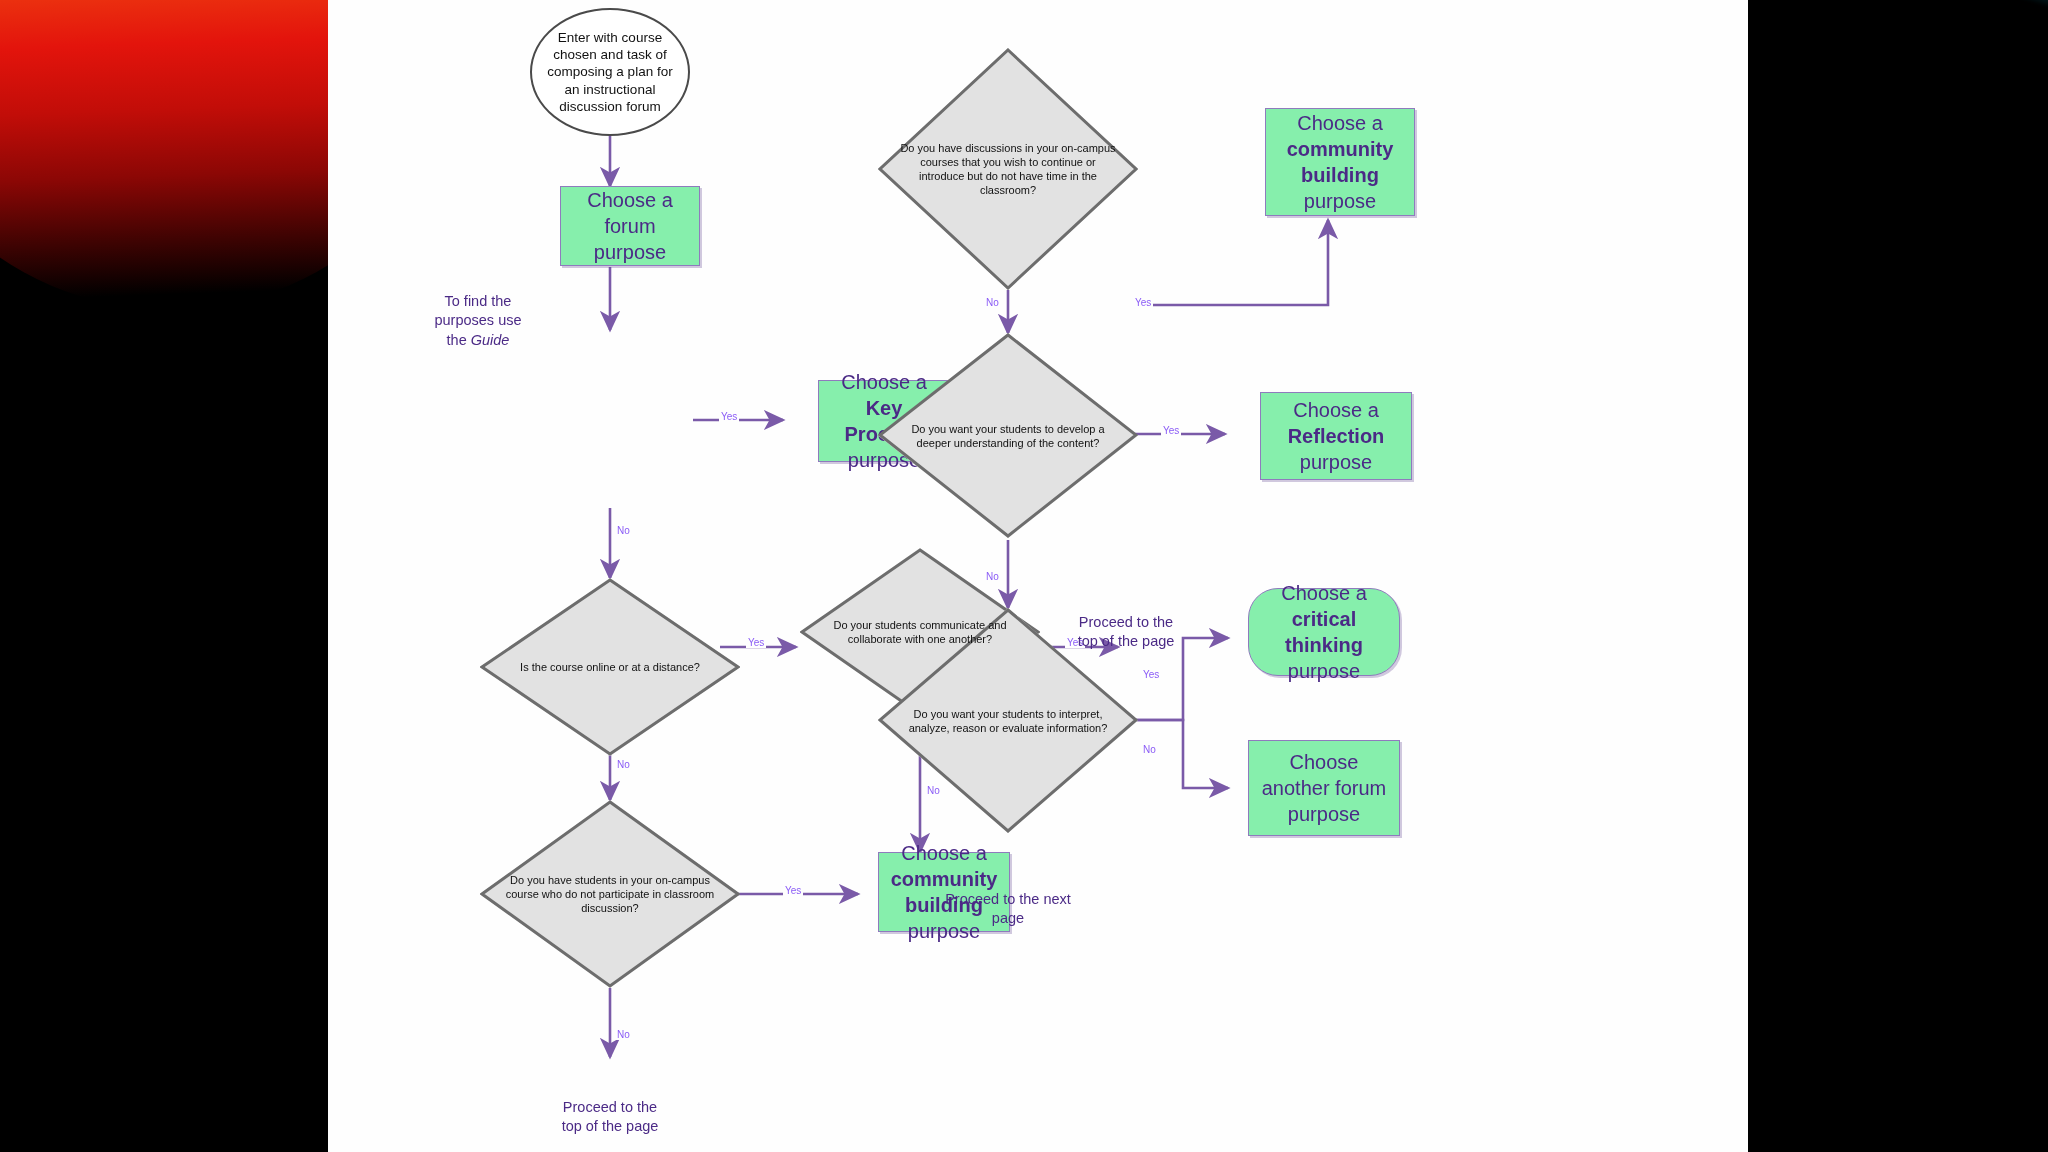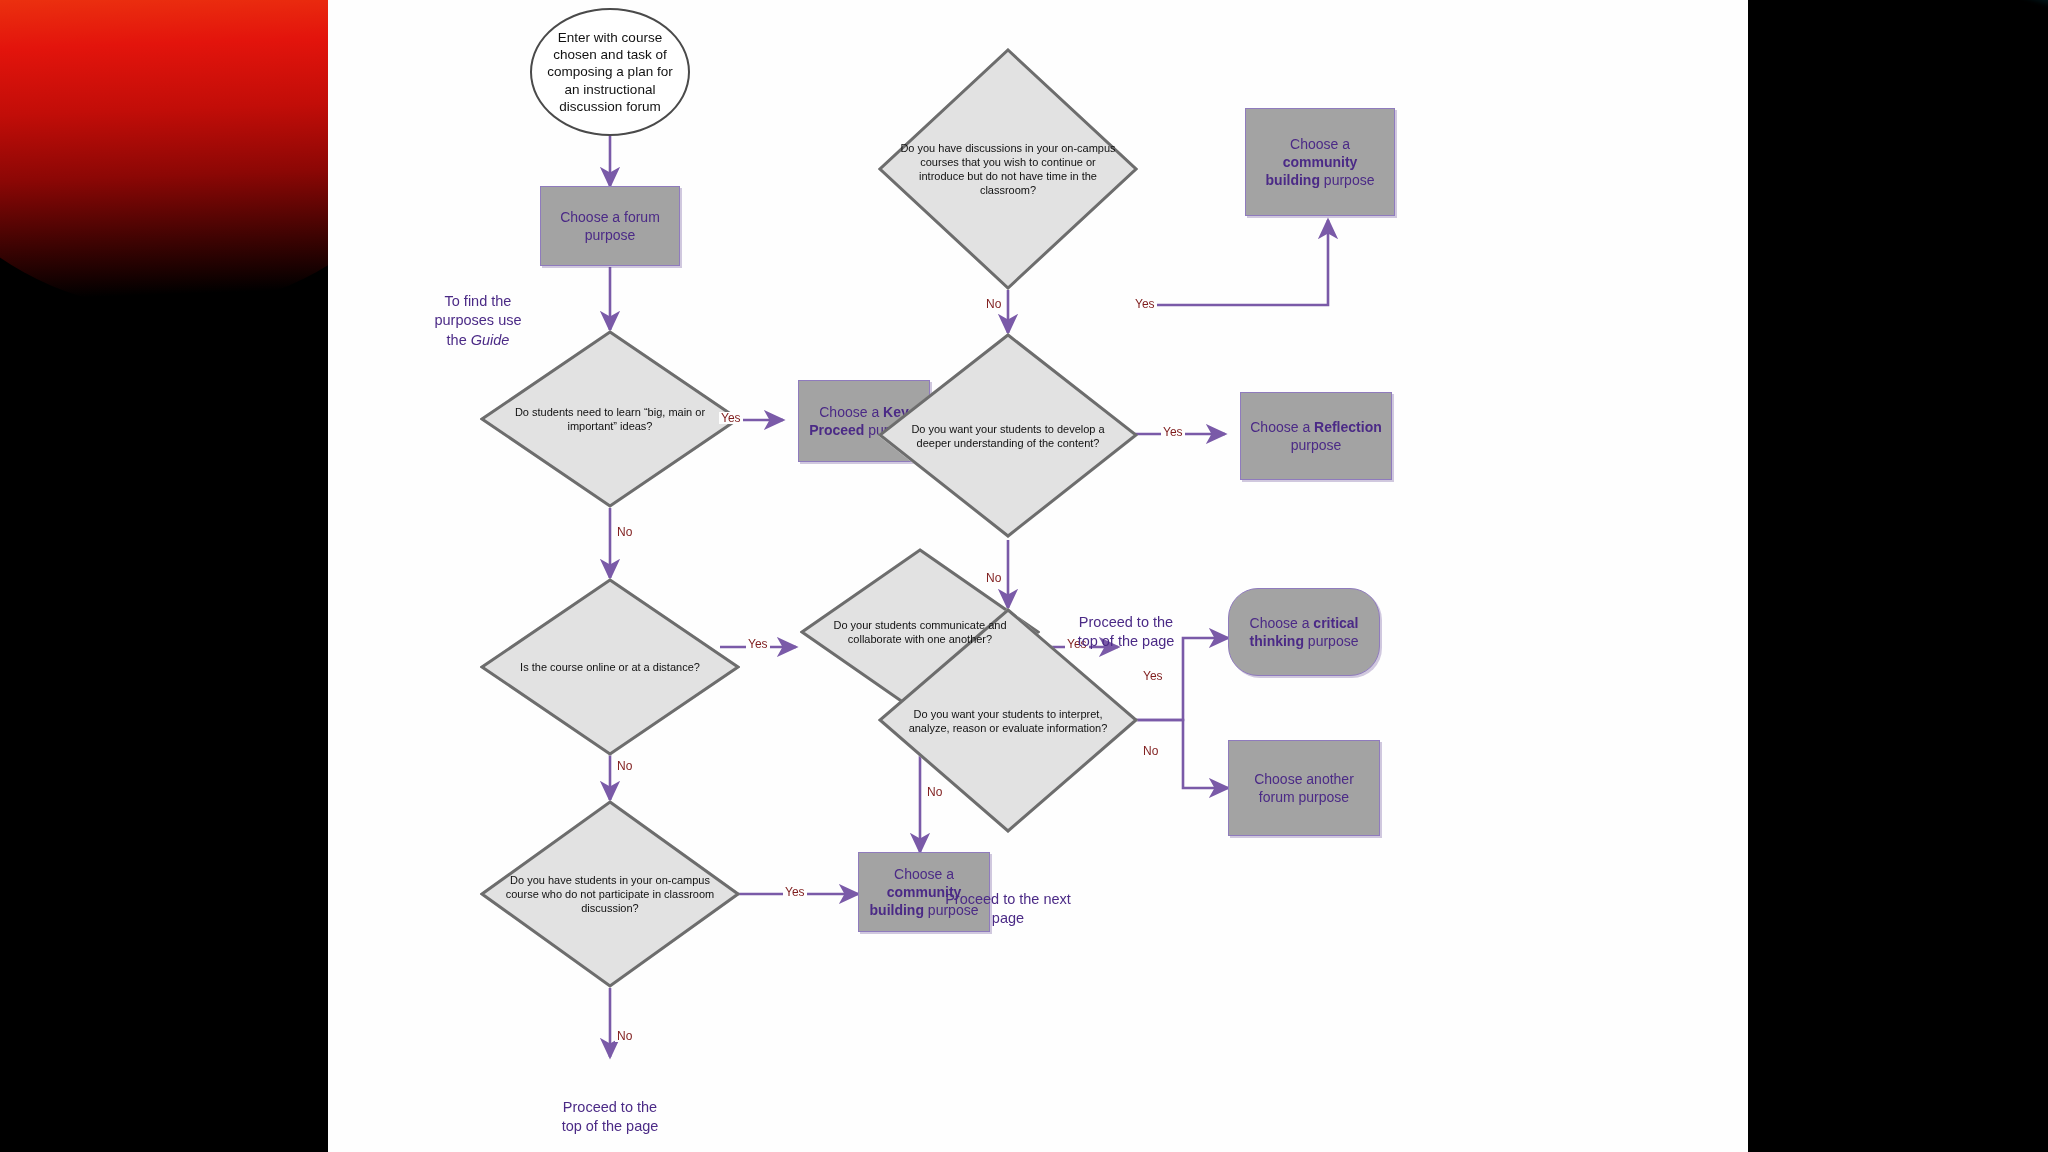--- a/index.html
+++ b/index.html
@@ -33,34 +33,34 @@
 
   svg#edges{position:absolute;left:0;top:0;width:1420px;height:1152px;pointer-events:none;}
 
   .node{position:absolute;box-sizing:border-box;display:flex;align-items:center;justify-content:center;text-align:center;}
 
   
   .oval{border:2px solid #4a4a4a;border-radius:50%;background:#fff;color:#111;
     font-size:13.5px;line-height:1.28;padding:6px 10px;}
 
   
-  .pbox{border:1.6px solid #8f7bbd;background:#a3a3a3;color:#4b2a86;font-size:14px;line-height:1.3;
-    padding:6px 8px;box-shadow:2px 2px 0 rgba(90,60,140,.28);}
+  .pbox{border:1.6px solid #8f7bbd;background:#86efac;color:#4b2a86;font-size:20px;line-height:1.3;
+    padding:6px 8px;box-shadow:2px 2px 0 rgba(90,60,140,.28);margin-left:20px;}
   .pbox b{font-weight:bold;color:#4b2a86;}
 
   
   .dia{position:absolute;}
   .dia .shape{position:absolute;inset:0;background:#e2e2e2;
     clip-path:polygon(50% 0,100% 50%,50% 100%,0 50%);
     box-shadow:none;}
   .dia .edge{position:absolute;inset:0;}
   .dia .txt{position:absolute;left:8%;right:8%;top:50%;transform:translateY(-50%);
     text-align:center;font-size:11px;line-height:1.28;color:#111;z-index:2;}
 
-  .lbl{position:absolute;font-size:12px;color:#7f1d1d;background:#fefefe;padding:0 2px;line-height:1;}
+  .lbl{position:absolute;font-size:10px;color:#8b5cf6;background:#fefefe;padding:0 2px;line-height:1;}
   .note{position:absolute;text-align:center;font-size:14.5px;color:#4b2a86;line-height:1.33;}
   .note i{font-style:italic;}
 </style>
 </head>
 <body>
 
 <div id="stage">
 
   <div class="border-left">
     <div class="swirl-warm2"></div>
@@ -124,27 +124,20 @@
     <div class="node pbox" style="left:212px;top:186px;width:140px;height:80px;">
       <span>Choose a forum purpose</span>
     </div>
 
     <div class="note" style="left:70px;top:292px;width:160px;">
       <div>To find the</div>
       <div>purposes use</div>
       <div><span>the </span><i>Guide</i></div>
     </div>
 
-    <div class="dia" style="left:152px;top:330px;width:260px;height:178px;">
-      <div class="shape"></div>
-      <svg class="edge" viewBox="0 0 260 178" preserveAspectRatio="none">
-        <polygon points="130,2 258,89 130,176 2,89" fill="none" stroke="#6d6d6d" stroke-width="3"></polygon>
-      </svg>
-      <div class="txt">Do students need to learn “big, main or important” ideas?</div>
-    </div>
     <div class="lbl" style="left:391px;top:412px;">Yes</div>
     <div class="lbl" style="left:287px;top:526px;">No</div>
 
     <div class="node pbox" style="left:470px;top:380px;width:132px;height:82px;">
       <span><span>Choose a </span><b>Key Proceed</b><span> purpose</span></span>
     </div>
 
     <div class="dia" style="left:152px;top:578px;width:260px;height:178px;">
       <div class="shape"></div>
       <svg class="edge" viewBox="0 0 260 178" preserveAspectRatio="none">

